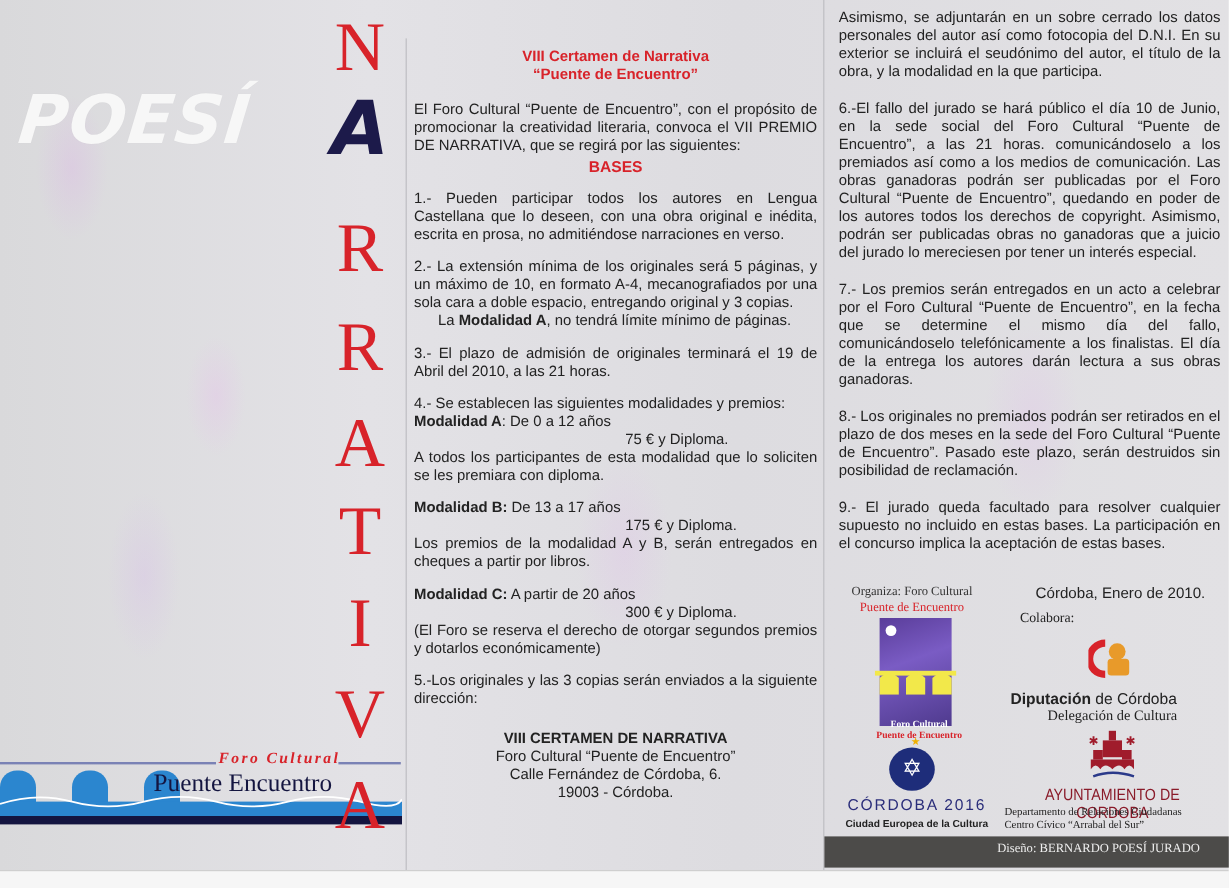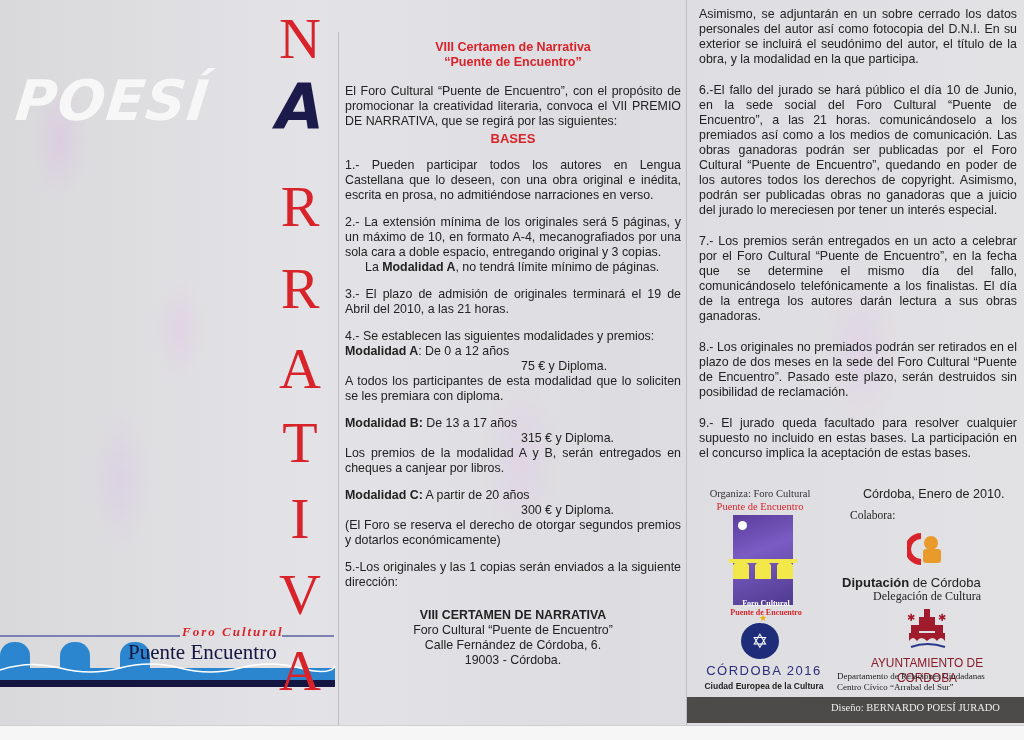--- a/index.html
+++ b/index.html
@@ -142,28 +142,28 @@
       <p class="para tight indent"><span>La </span><b>Modalidad A</b><span>, no tendrá límite mínimo de páginas.</span></p>
 
       <p class="para">3.- El plazo de admisión de originales terminará el 19 de Abril del 2010, a las 21 horas.</p>
 
       <p class="para">4.- Se establecen las siguientes modalidades y premios:</p>
       <p class="para tight"><b>Modalidad A</b><span>:  De 0 a 12 años</span></p>
       <p class="para tight prize">75 € y Diploma.</p>
       <p class="para tight">A todos los participantes de esta modalidad que lo soliciten se les premiara con diploma.</p>
 
       <p class="para"><b>Modalidad B:</b><span>  De 13 a 17 años</span></p>
-      <p class="para tight prize">315 € y Diploma.</p>
-      <p class="para tight">Los premios de la modalidad A y B, serán entregados en cheques a canjear por libros.</p>
+      <p class="para tight prize">175 € y Diploma.</p>
+      <p class="para tight">Los premios de la modalidad A y B, serán entregados en cheques a partir por libros.</p>
 
       <p class="para"><b>Modalidad C:</b><span> A partir de 20 años</span></p>
       <p class="para tight prize">300 € y Diploma.</p>
       <p class="para tight">(El Foro se reserva el derecho de otorgar segundos premios y dotarlos económicamente)</p>
 
-      <p class="para">5.-Los originales y las 1 copias serán enviados a la siguiente dirección:</p>
+      <p class="para">5.-Los originales y las 3 copias serán enviados a la siguiente dirección:</p>
 
       <div class="address">
         <div class="addr-title">VIII CERTAMEN DE NARRATIVA</div>
         <div>Foro Cultural “Puente de Encuentro”</div>
         <div>Calle Fernández de Córdoba, 6.</div>
         <div>19003 - Córdoba.</div>
       </div>
     </div>
   </div>
 

